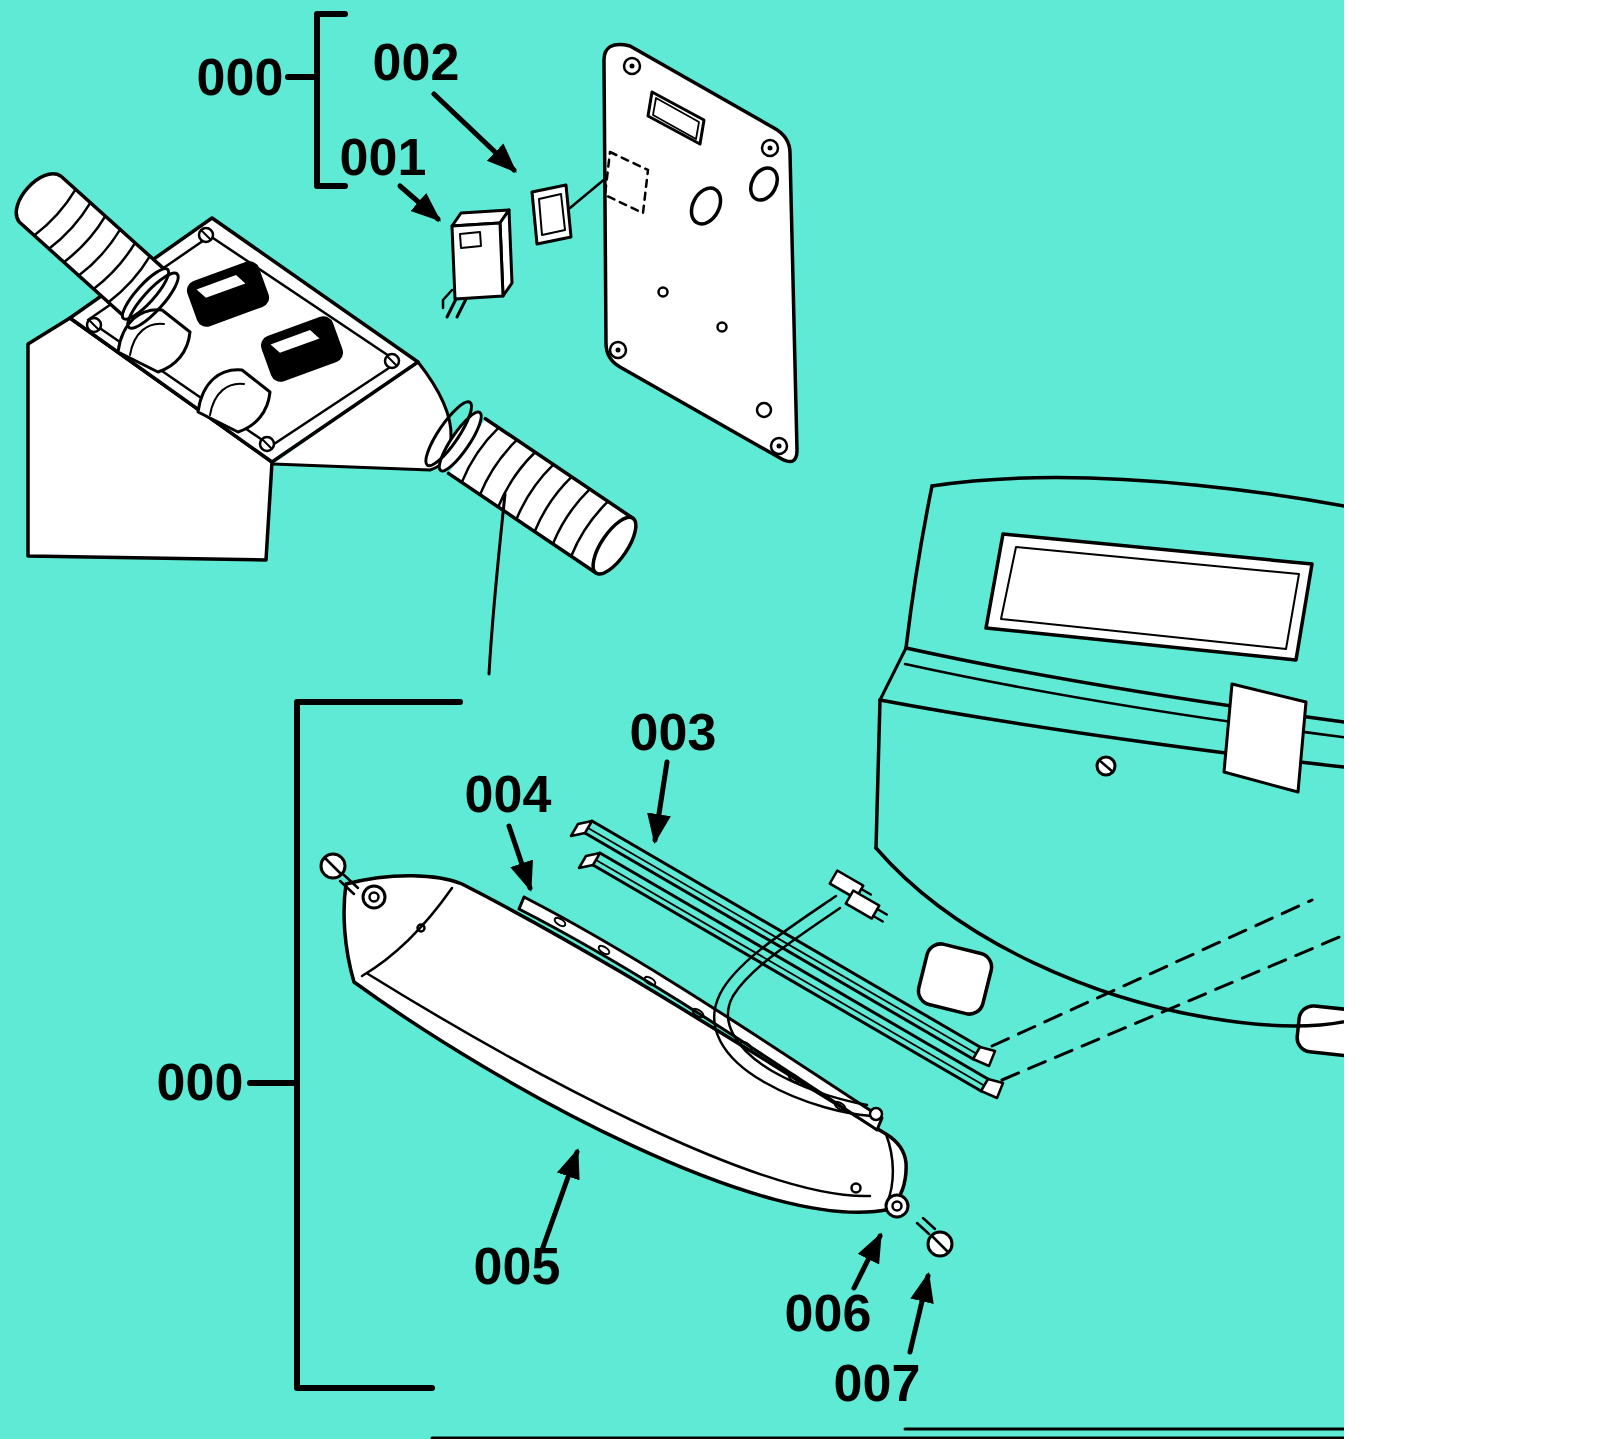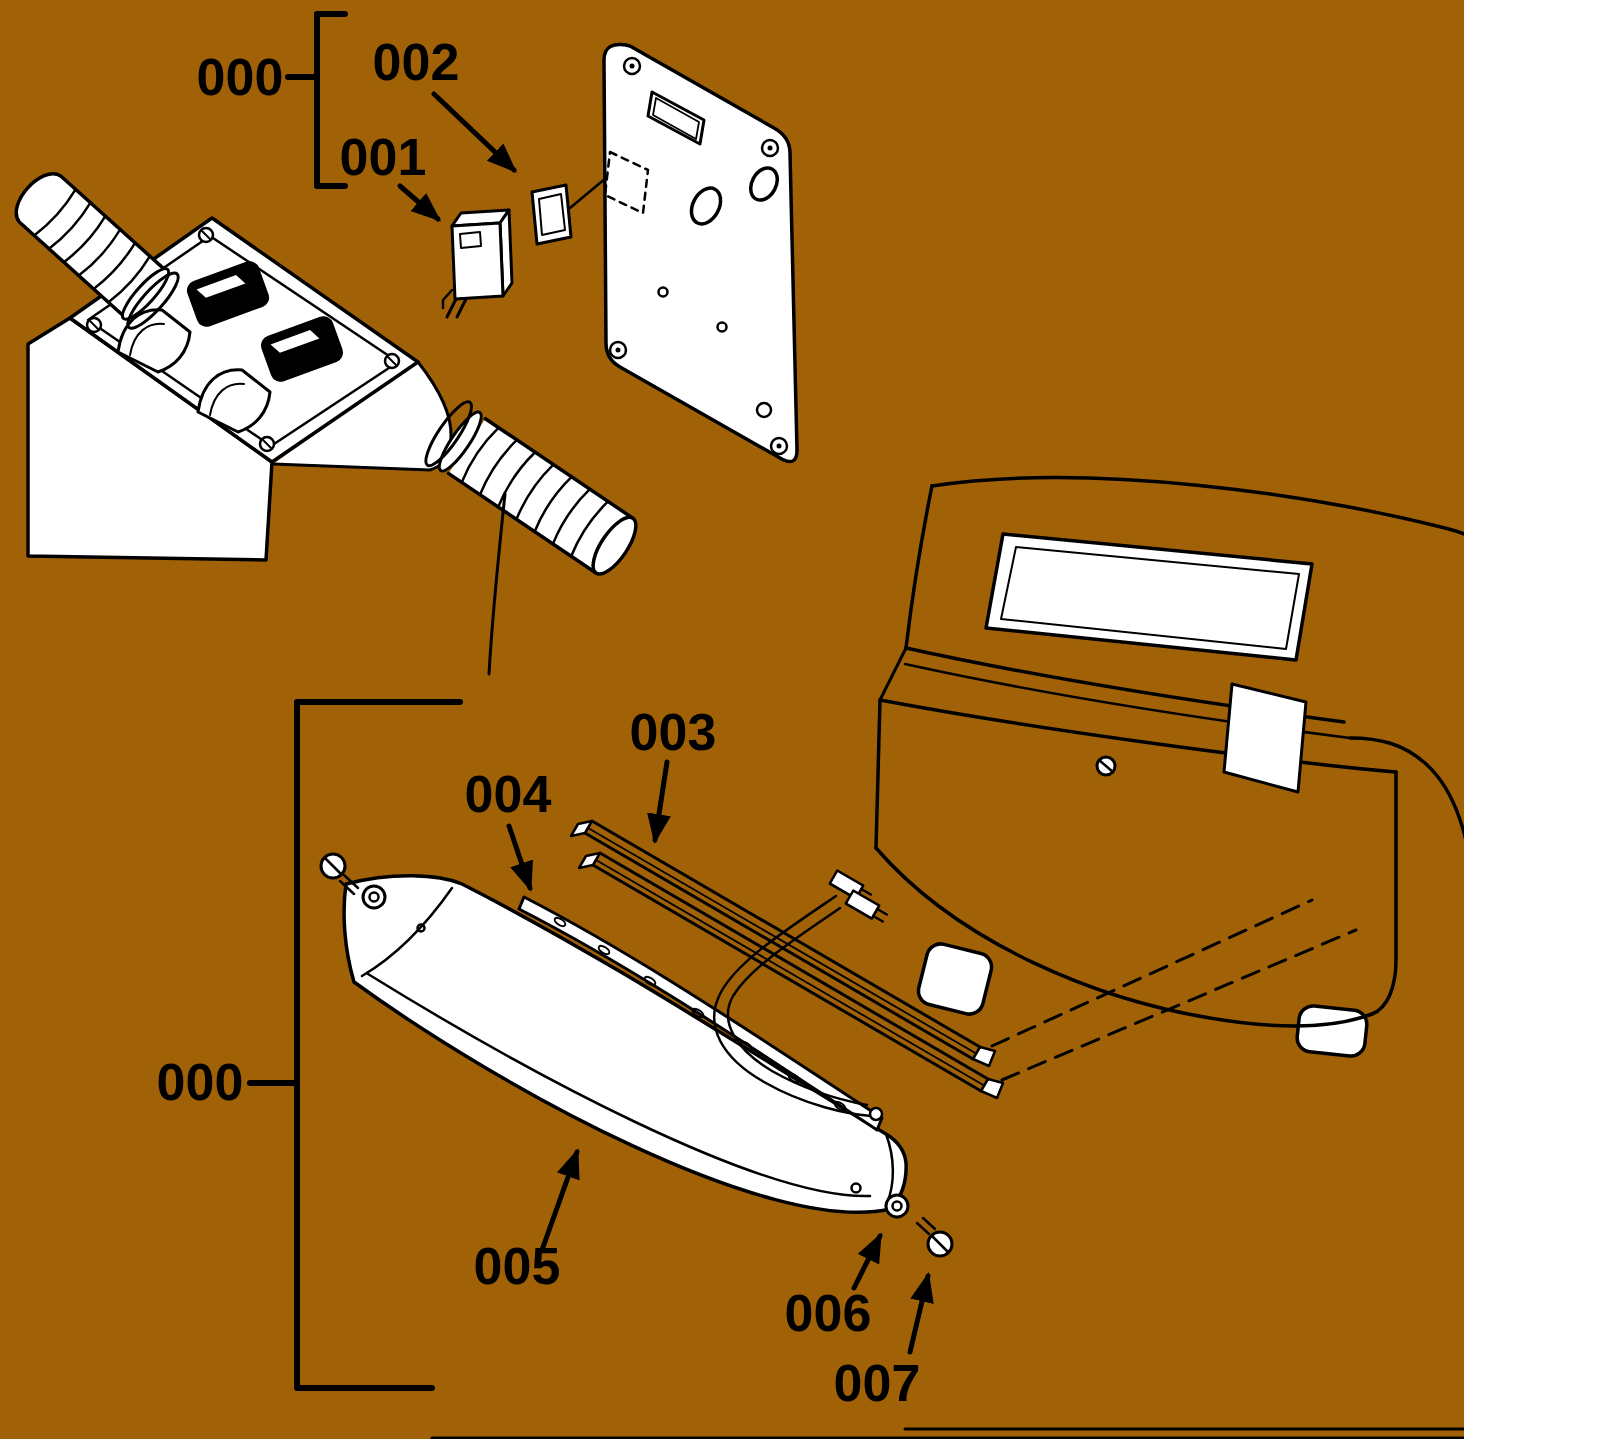--- a/index.html
+++ b/index.html
@@ -1,16 +1,16 @@
 <!DOCTYPE html>
 <html><head>
 <meta charset="utf-8">
 <style>
   html,body{margin:0;padding:0;background:#fff;}
-  .stage{position:relative;width:1464px;height:1439px;background:#a16207;overflow:hidden;}
+  .stage{position:relative;width:1344px;height:1439px;background:#5eead4;overflow:hidden;}
   svg{position:absolute;left:0;top:0;}
   svg *{stroke-linecap:round;stroke-linejoin:round;}
   text.callout{
     font-family:"Liberation Sans","DejaVu Sans",sans-serif;
     font-weight:bold;
     font-size:52px;
     fill:#000;
     text-anchor:middle;
   }
 </style>

